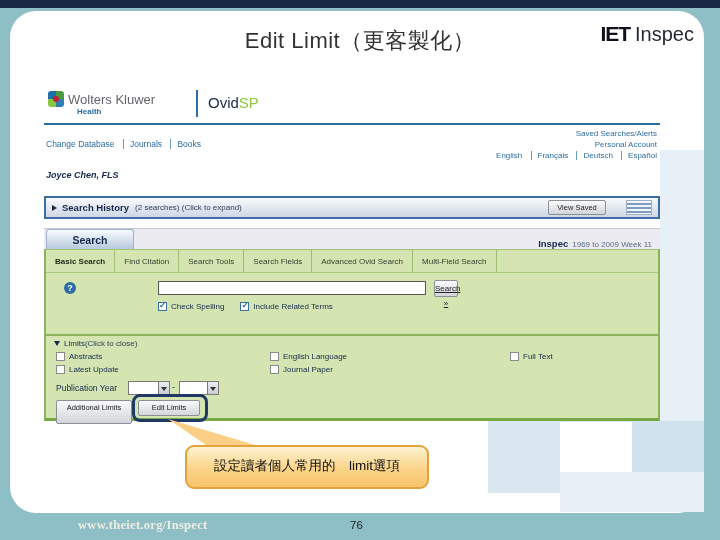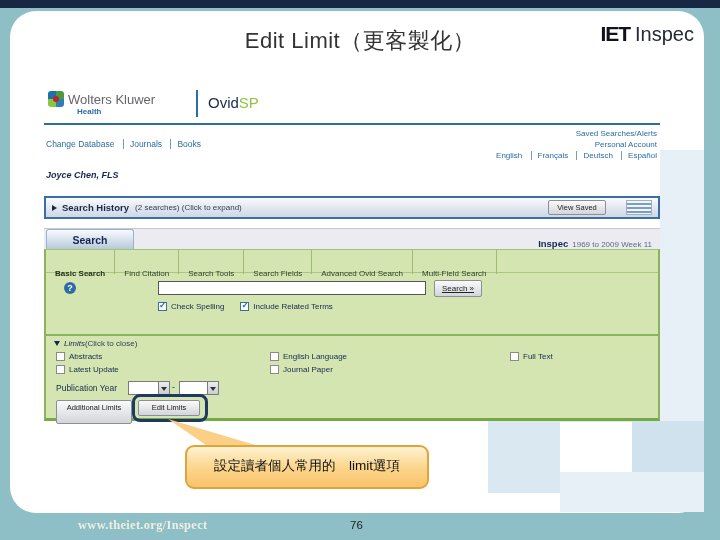--- a/index.html
+++ b/index.html
@@ -60,38 +60,38 @@
   .tab-row{left:0;top:143px;width:616px;height:21px;background:#ebebf1;border-top:1px solid #c8c8d4;}
   .search-tab{position:absolute;left:2px;top:0;width:88px;height:21px;line-height:21px;text-align:center;
     font-size:10.5px;font-weight:bold;color:#16294d;background:linear-gradient(180deg,#f7fbfe,#b5c6da);
     border:1px solid #9eb3cb;border-bottom:none;border-radius:3px 3px 0 0;cursor:pointer;}
   .db-info{position:absolute;right:8px;top:4px;white-space:nowrap;}
   .db-name{font-size:9.5px;font-weight:bold;color:#16294d;}
   .db-range{font-size:8px;color:#5a6b85;margin-left:4px;}
   .green{left:0;top:164px;width:616px;height:172px;background:#d4e5b2;
     border-left:2px solid #8ab35c;border-right:2px solid #8ab35c;border-top:1px solid #a0c478;border-bottom:3px solid #76a843;}
   .tabs-row{position:absolute;left:0;top:0;right:0;height:23px;border-bottom:1px solid #a8c87e;display:flex;align-items:stretch;}
-  .tabs-row span{line-height:23px;padding:12px 9px;font-size:8px;color:#2e402a;border-right:1px solid #9cbd73;cursor:pointer;white-space:nowrap;}
+  .tabs-row span{line-height:23px;padding:0 9px;font-size:8px;color:#2e402a;border-right:1px solid #9cbd73;cursor:pointer;white-space:nowrap;}
   .tabs-row span.active{font-weight:bold;color:#1c2a17;}
   .search-area{position:absolute;left:0;top:24px;right:0;height:60px;}
   .qmark{position:absolute;left:18px;top:8px;width:12px;height:12px;border-radius:50%;background:#2d6da3;color:#fff;
     font-size:9px;font-weight:bold;text-align:center;line-height:12px;}
   .qmark::before{content:"?";}
   .prompt{position:absolute;left:34px;top:7px;font-size:8px;line-height:11px;color:#16294d;}
   .search-input{position:absolute;left:112px;top:7px;width:268px;height:14px;border:1px solid #555;background:#fff;font-size:9px;padding:0 2px;}
-  .search-btn{position:absolute;left:388px;top:6px;width:48px;height:17px;font-size:8px;line-height:15px;text-decoration:underline;}
+  .search-btn{position:absolute;left:388px;top:6px;width:24px;height:17px;font-size:8px;line-height:15px;text-decoration:underline;}
   .cbrow{position:absolute;left:112px;top:28px;display:flex;align-items:center;}
   .cb{width:9px;height:9px;border:1px solid #3a6ea5;background:#fff;position:relative;cursor:pointer;}
   .cb.checked::after{content:"✓";position:absolute;left:0;top:-3px;font-size:9px;color:#2d6da3;font-weight:bold;}
   .cbrow label{font-size:8px;color:#16294d;margin:0 16px 0 4px;}
   .divider2{position:absolute;left:0;top:84px;right:0;height:2px;background:#8ab35c;}
   .limits{position:absolute;left:0;top:86px;right:0;bottom:0;}
   .limits-header{position:absolute;left:8px;top:3px;display:flex;align-items:center;cursor:pointer;}
   .limits-arrow{width:0;height:0;border-top:5px solid #16294d;border-left:3px solid transparent;border-right:3px solid transparent;margin-right:4px;}
-  .limits-title{font-size:8px;color:#16294d;font-style:italic;}
+  .limits-title{font-size:8px;color:#16294d;}
   .limits-meta{font-size:8px;color:#33415c;margin-left:0;}
   .limit-item{position:absolute;display:flex;align-items:center;}
   .limit-item .cb{border-color:#8a8a8a;}
   .limit-item label{font-size:8px;color:#16294d;margin-left:4px;}
   .pubyear-label{position:absolute;left:10px;top:47px;font-size:8.5px;color:#16294d;}
   .sel{position:absolute;top:45px;height:14px;border:1px solid #7a7a7a;background:#fff;cursor:pointer;}
   .sel1{left:82px;width:42px;}
   .sel2{left:133px;width:40px;}
   .selbtn{position:absolute;right:0;top:0;bottom:0;width:11px;background:linear-gradient(180deg,#eceef1,#c9ccd3);border-left:1px solid #7a7a7a;}
   .selbtn::after{content:"";position:absolute;left:2px;top:5px;border-top:4px solid #333;border-left:3px solid transparent;border-right:3px solid transparent;}

